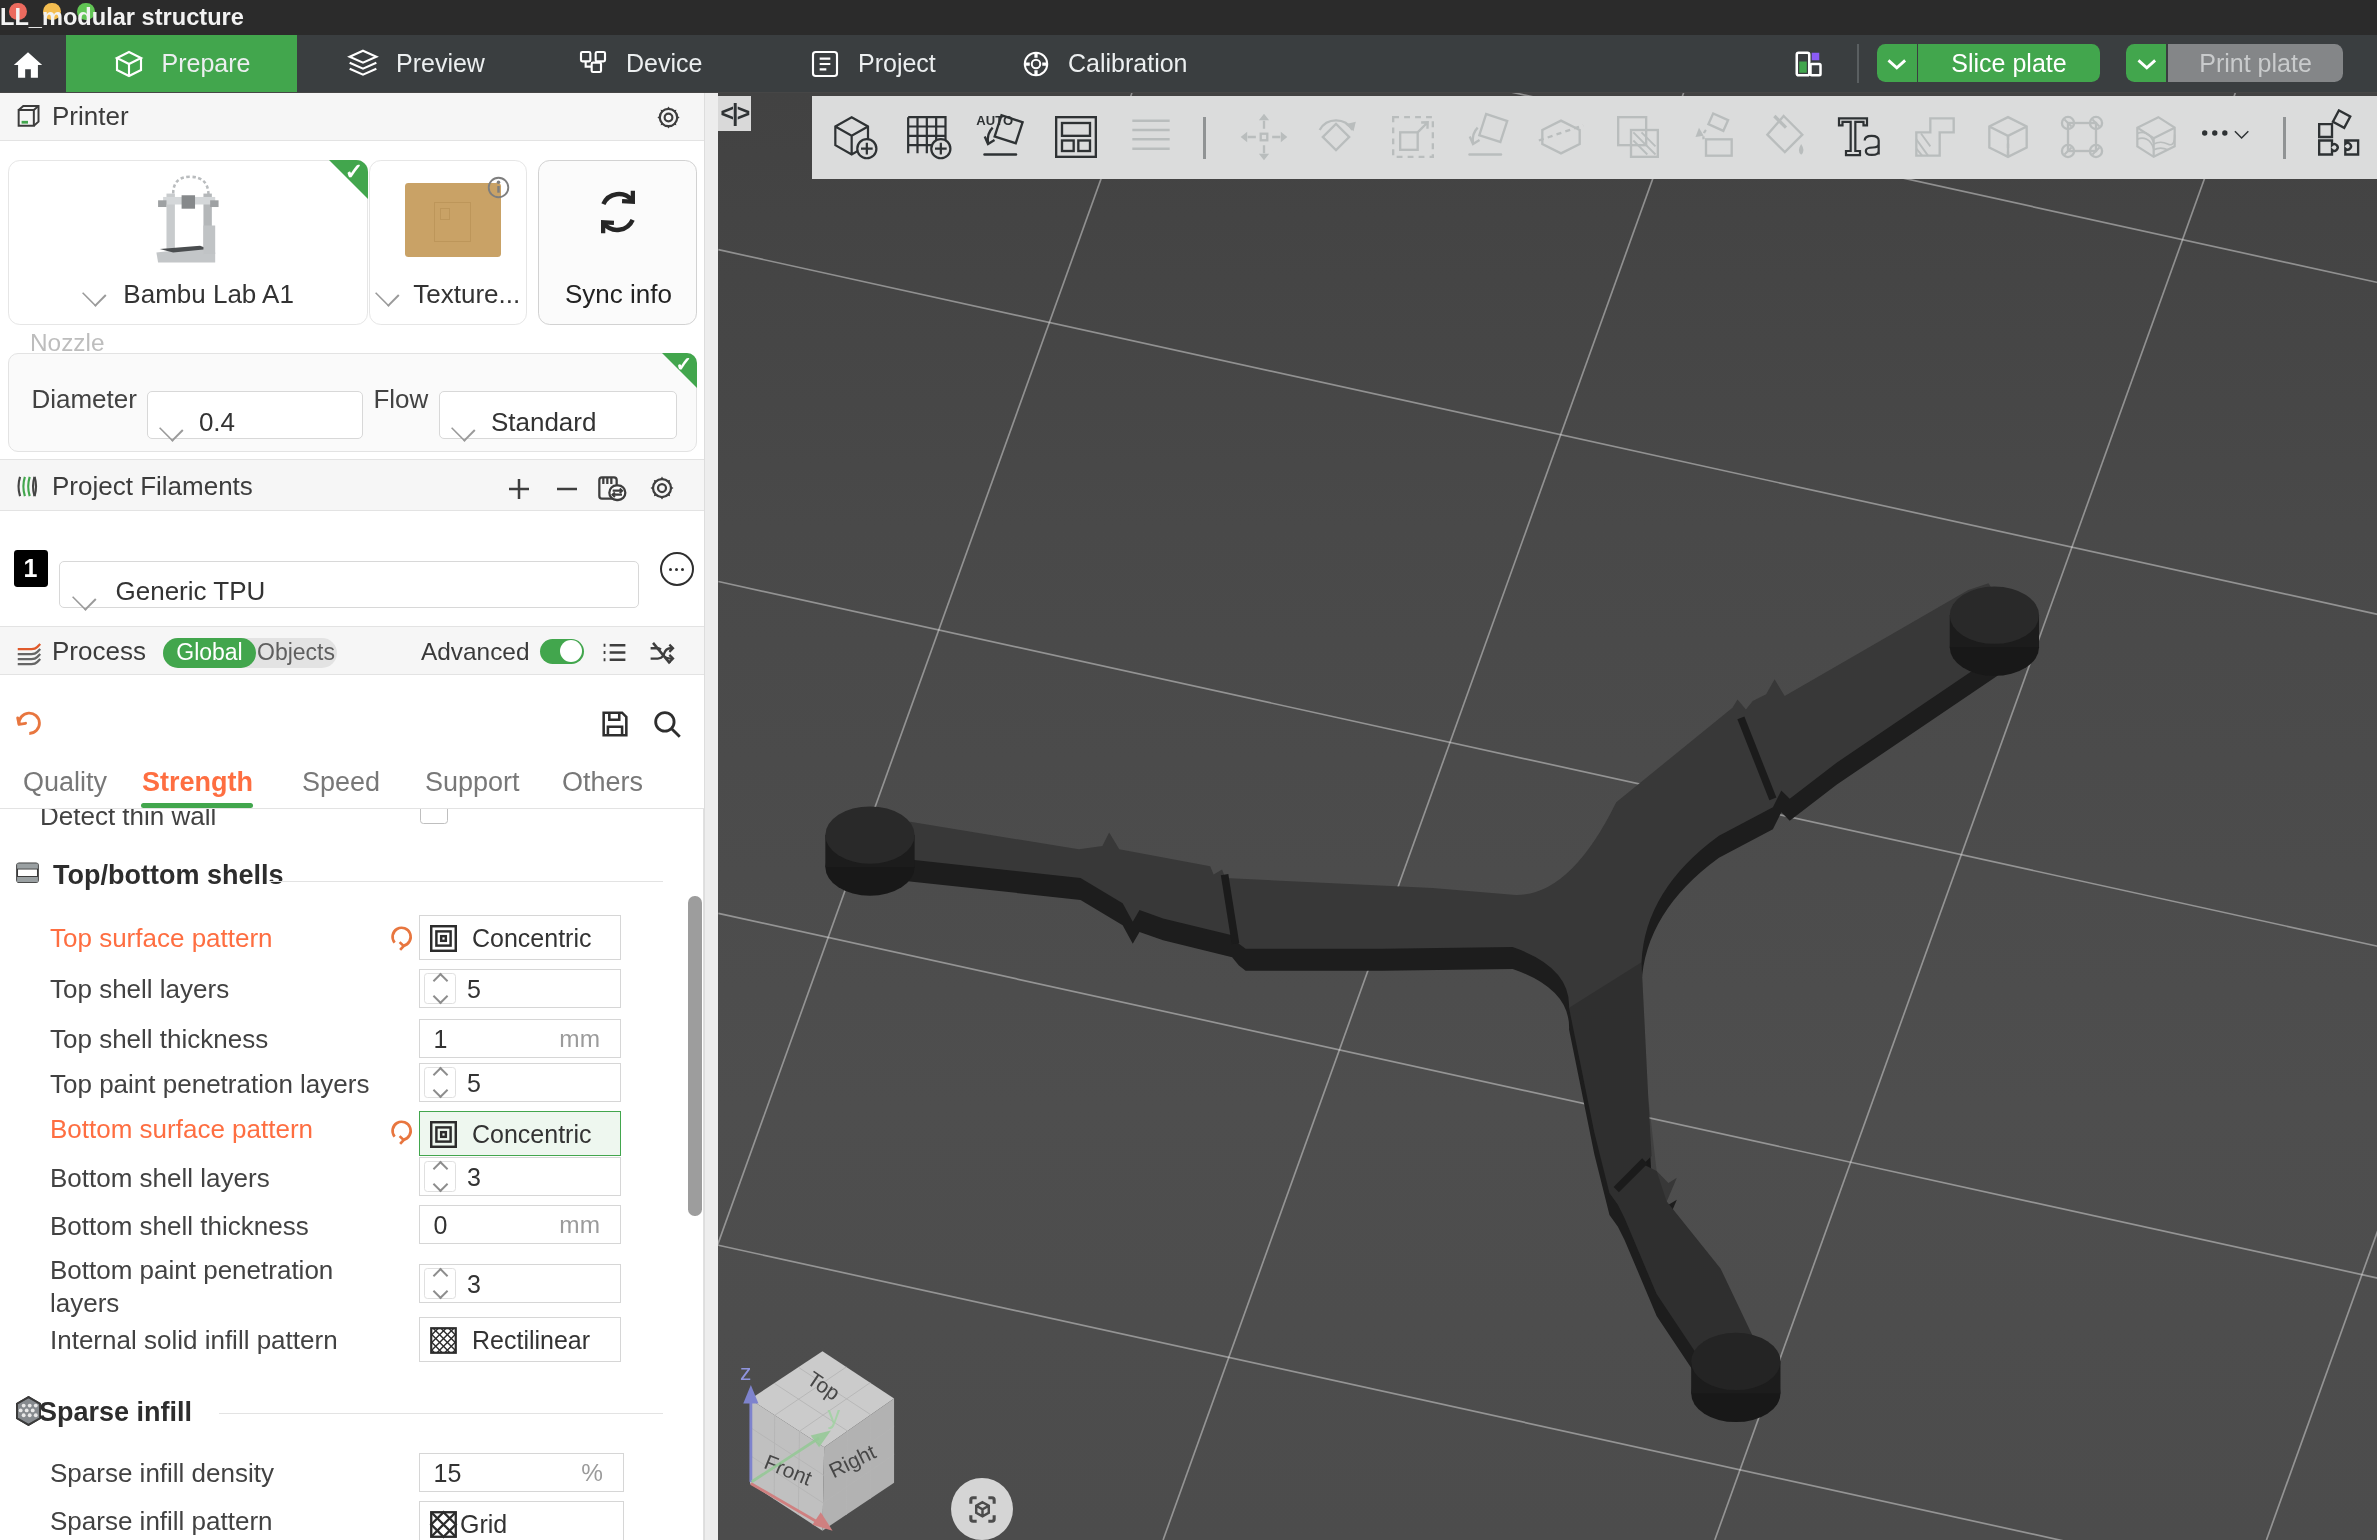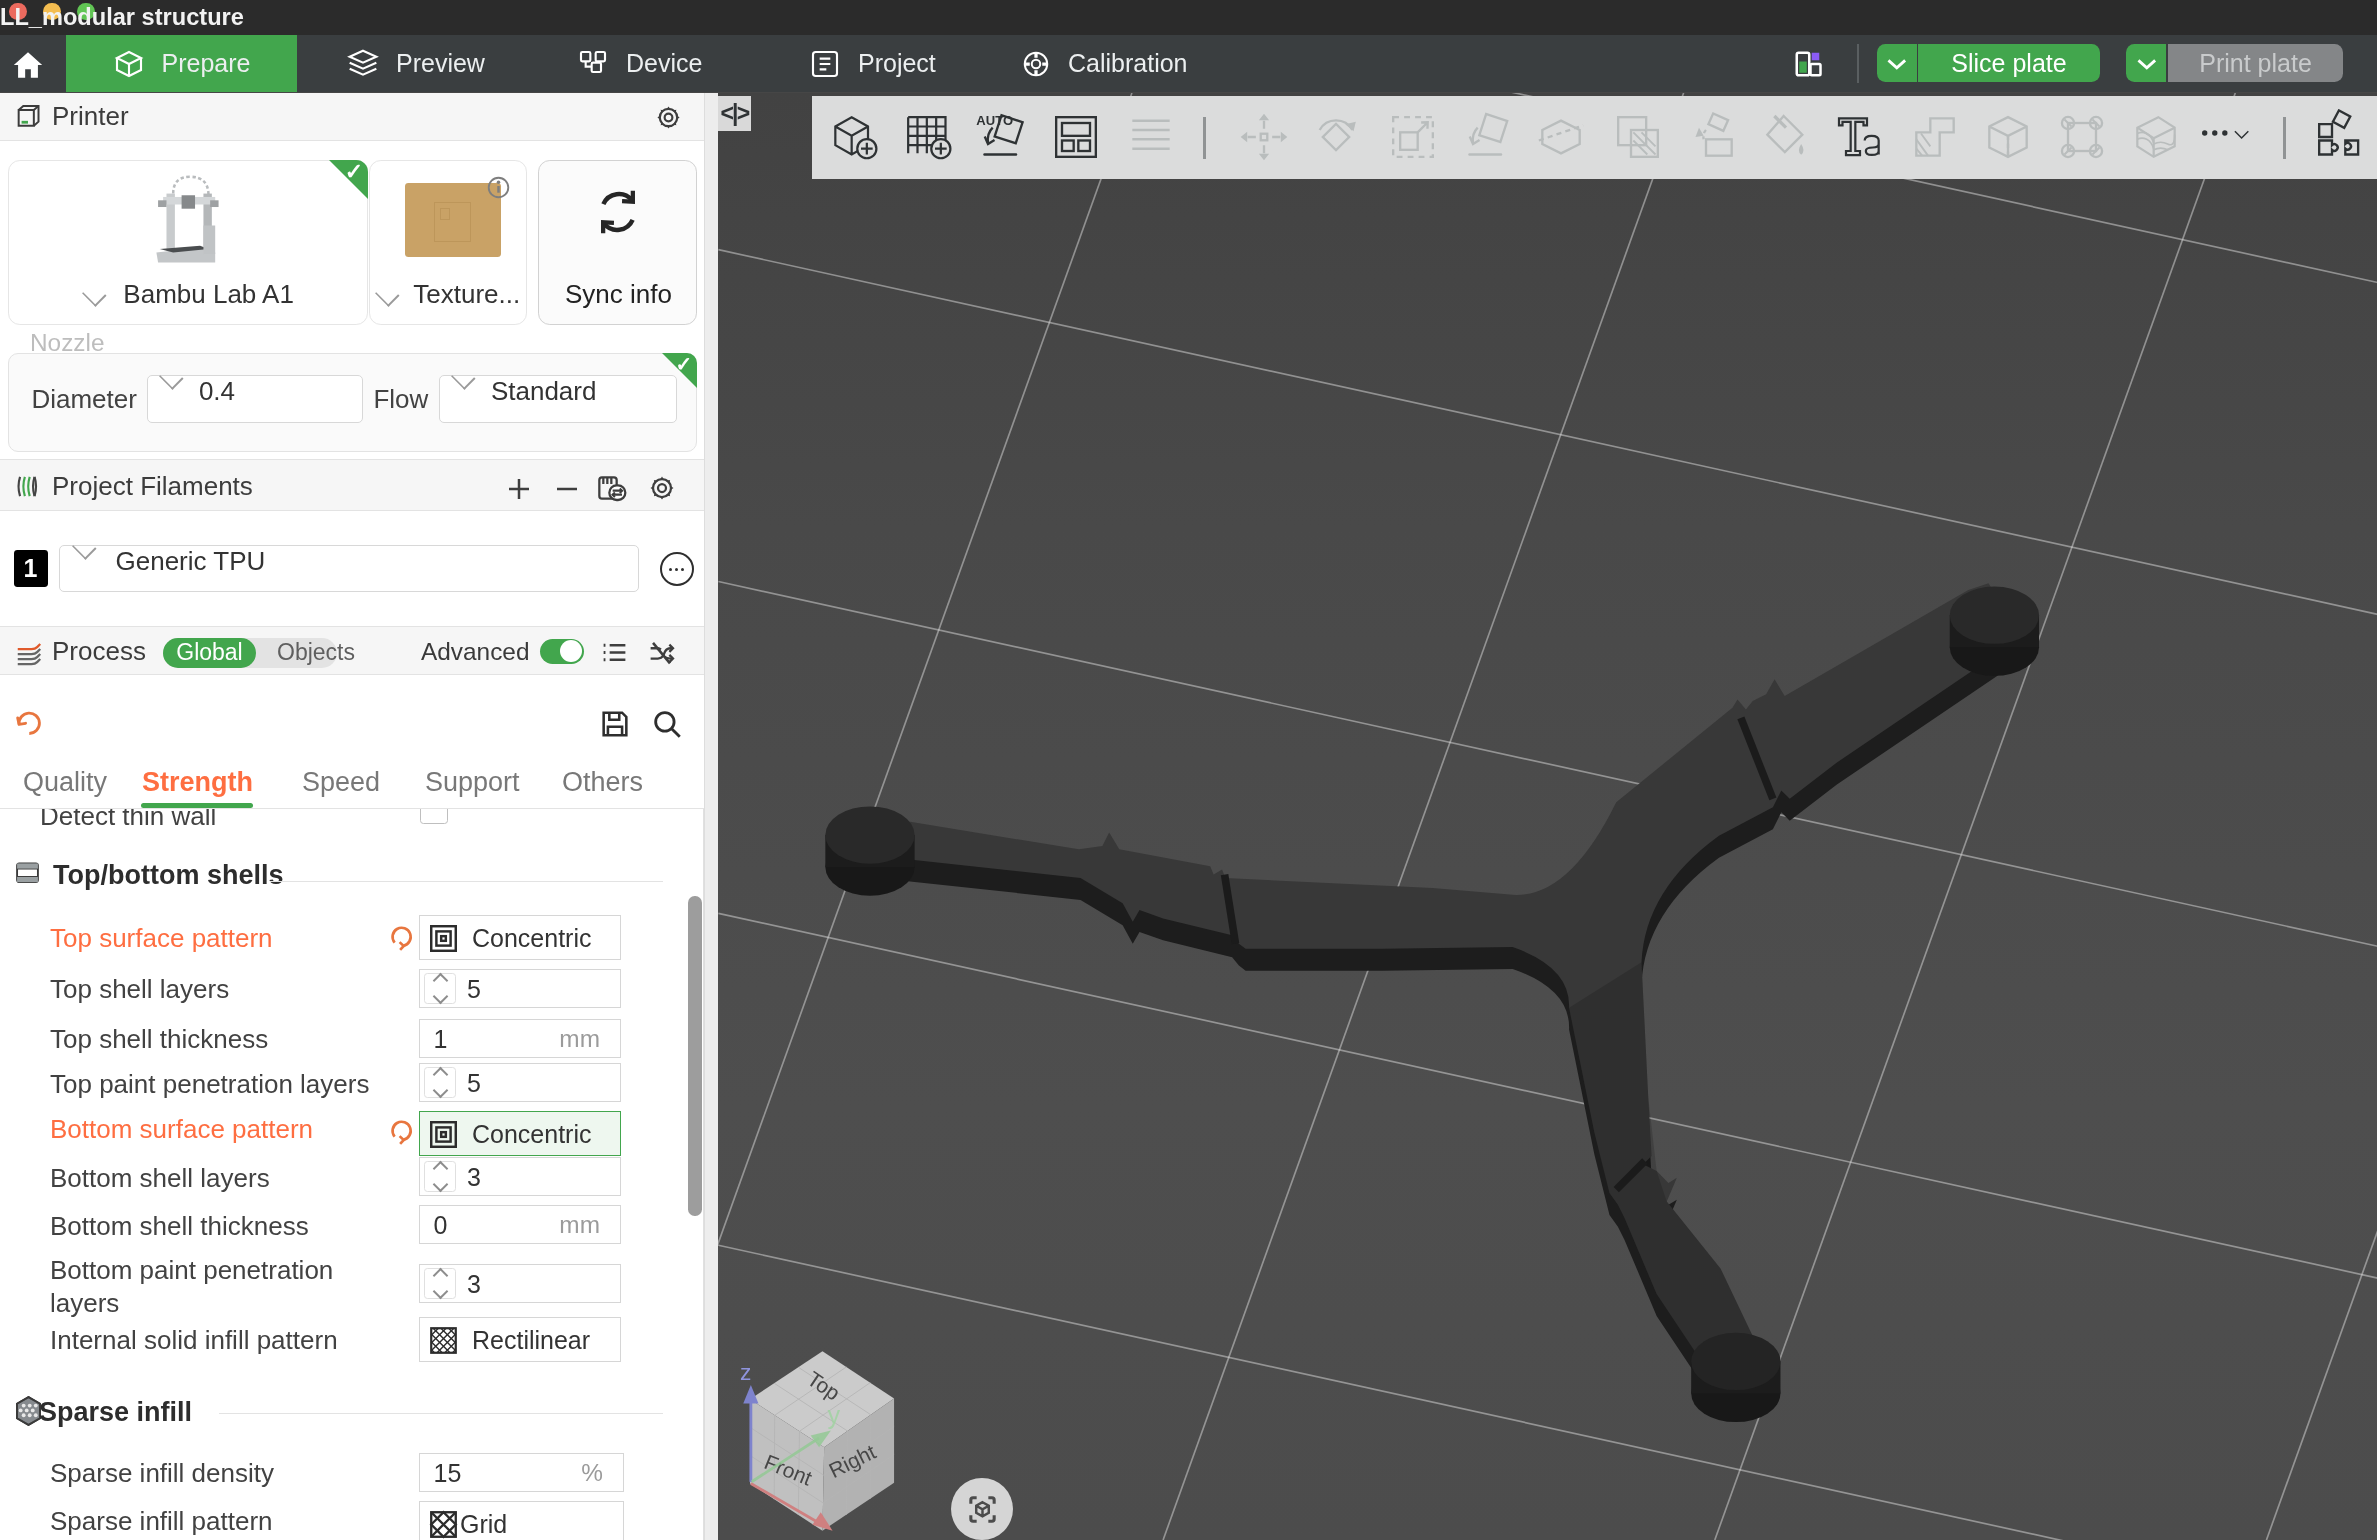--- a/index.html
+++ b/index.html
@@ -21,21 +21,21 @@
   
   #panel { position:absolute; left:0; top:93px; width:704px; height:1447px; background:#ffffff; overflow:hidden;}
   #splitter { position:absolute; left:704px; top:93px; width:13.5px; height:1447px; background:#ededed; border-left:0.8px solid #dddddd;}
   .sechead { position:absolute; left:0; width:704px; background:#f6f6f6; border-bottom:0.8px solid #e3e3e3; border-top:0.8px solid #e3e3e3;}
   .sechead .t { position:absolute; left:52px; font-size:26px; color:#3c3c3c; }
   .card { position:absolute; background:#fff; border:0.8px solid #e6e6e6; border-radius:11.8px; }
   .cardsel { position:absolute; right:-0.8px; top:-0.8px; width:0; height:0;
      border-top:39px solid #42a64d; border-left:39px solid transparent; border-top-right-radius:11.8px;}
   .cardcheck { position:absolute; right:4.2px; top:-1.7px; color:#fff; font-size:22px; font-weight:bold;}
   .ddbox { position:absolute; background:#fff; border:1.7px solid #d8d8d8; border-radius:5px; color:#333;
-      display:flex; align-items:flex-start; font-size:26px; }
+      display:flex; align-items:flex-end; font-size:26px;margin-top:16px; }
   .chev { display:inline-block; width:18.5px; height:18.5px; border-right:2.5px solid #9a9a9a; border-bottom:2.5px solid #9a9a9a;
       transform:rotate(45deg) scale(1,0.82); transform-origin:center; margin-top:-8.4px;}
   .lbl { position:absolute; font-size:26px; color:#424242; }
   .plabel { position:absolute; left:50px; font-size:26px; color:#424242; }
   .pbox { position:absolute; left:419px; width:202px; background:#fff; border:1.7px solid #d6d6d6; color:#333; font-size:25px; }
   .unit { position:absolute; right:20px; top:0; height:100%; display:flex; align-items:center; color:#9b9b9b; font-size:24.4px;}
   .spin { position:absolute; left:4.2px; top:3.4px; bottom:3.4px; width:32px; border:0.8px solid #e0e0e0; border-radius:3.4px;
           display:flex; flex-direction:column; align-items:center; justify-content:center; gap:5.9px;}
   .spc { width:11px; height:11px; border-right:2.1px solid #8d8d8d; border-top:2.1px solid #8d8d8d; }
   .sectitle { position:absolute; font-size:27px; font-weight:bold; color:#2d2d2d; }
@@ -250,21 +250,21 @@
     <svg class="abs" style="left:13.5px; top:11.8px;" width="30" height="30" viewBox="0 0 24 24" fill="none" stroke-width="1.8">
       <path d="M3 8 L14 8 Q17 8 18.5 6.5 L21 4" stroke="#e05a2b"></path>
       <path d="M3 12 L14 12 Q17 12 18.5 10.5 L21 8" stroke="#666"></path>
       <path d="M3 16 L14 16 Q17 16 18.5 14.5 L21 12" stroke="#666"></path>
       <path d="M3 20 L14 20 Q17 20 18.5 18.5 L21 16" stroke="#666"></path>
     </svg>
     <div class="t" style="top:9.3px;">Process</div>
     <div class="abs" style="left:163px; top:11px; width:174px; height:30px; background:#e3e3e3; border-radius:15px;"></div>
     <div class="abs" style="left:163px; top:11px; width:93px; height:30px; background:#42a64d; border-radius:15px; color:#fff;
          font-size:23px; text-align:center; line-height:29.5px;">Global</div>
-    <div class="abs" style="left:255px; top:11px; width:82px; height:30px; color:#5f5f5f; font-size:23px; text-align:center; line-height:29.5px;margin-left:20px;">Objects</div>
+    <div class="abs" style="left:255px; top:11px; width:82px; height:30px; color:#5f5f5f; font-size:23px; text-align:center; line-height:29.5px;">Objects</div>
     <div class="abs" style="left:421px; top:11px; font-size:24.4px; color:#3a3a3a;">Advanced</div>
     <div class="abs" style="left:540px; top:11.8px; width:44px; height:25px; background:#42a64d; border-radius:12.6px;">
       <div style="position:absolute; right:1.7px; top:1.7px; width:22px; height:22px; background:#fff; border-radius:50%;"></div>
     </div>
     <svg class="abs" style="left:600px; top:11px;" width="29" height="29" viewBox="0 0 24 24" stroke="#3e3e3e" stroke-width="2" fill="none">
       <path d="M8 6 L21 6 M8 12 L21 12 M8 18 L21 18"></path>
       <path d="M3 6 L4.5 6 M3 12 L4.5 12 M3 18 L4.5 18" stroke-width="2.6"></path>
     </svg>
     <svg class="abs" style="left:647px; top:11px;" width="29" height="29" viewBox="0 0 24 24" stroke="#3e3e3e" stroke-width="1.9" fill="none">
       <path d="M3 17 L9 17 Q12 17 13.5 14.5 L15 11 Q16.5 8.5 19.5 8.5 L21 8.5"></path>

